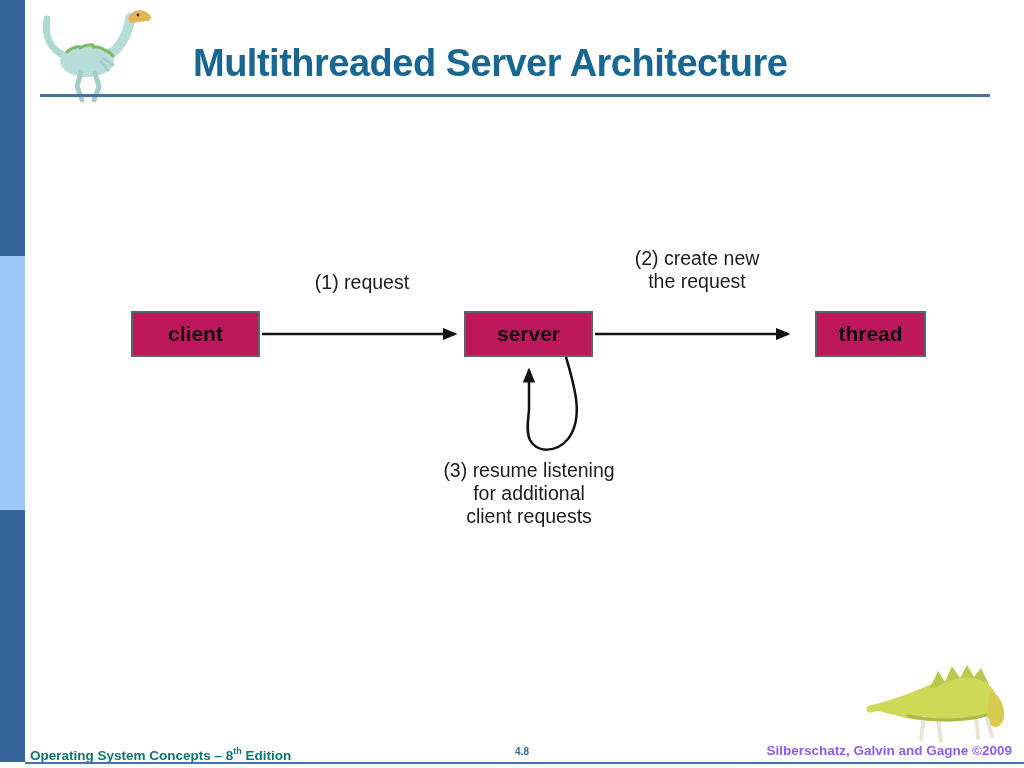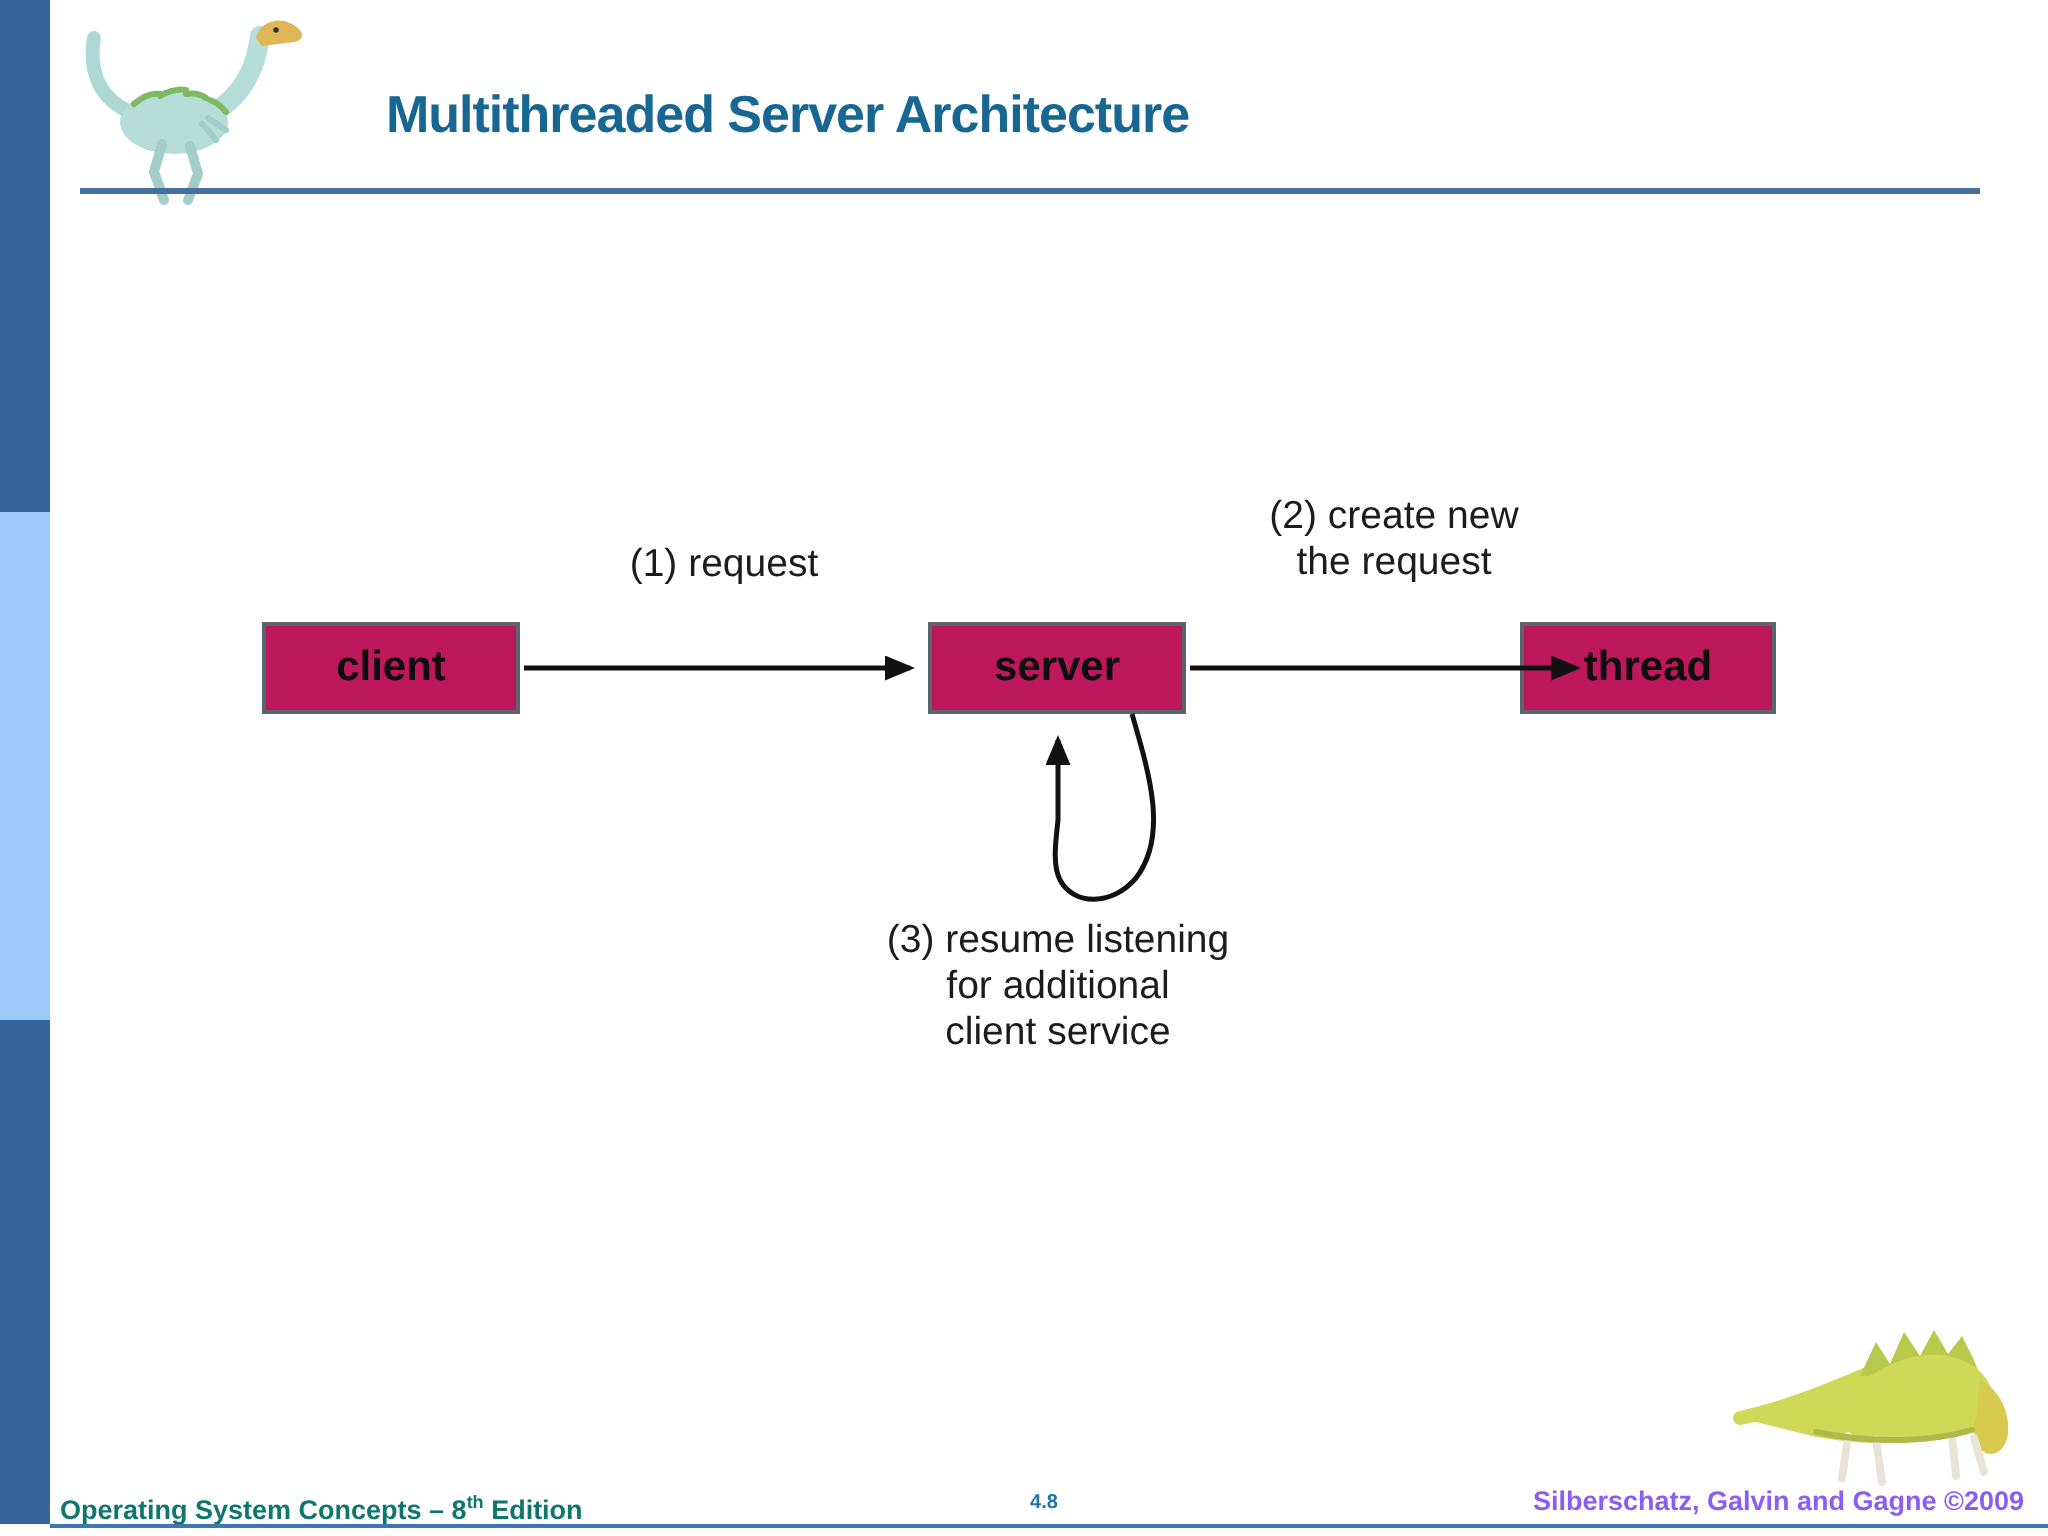--- a/index.html
+++ b/index.html
@@ -13,40 +13,40 @@
   
   .sb { position: absolute; left: 0; width: 25px; }
   .sb-top    { top: 0;   height: 256px; background: #36659B; }
   .sb-mid    { top: 256px; height: 254px; background: #9CC9F8; }
   .sb-bottom { top: 510px; height: 252px; background: #36659B; }
 
   
   .logo { position: absolute; left: 35px; top: 4px; width: 130px; height: 100px; }
   .title {
     position: absolute; left: 193px; top: 42px;
-    font-size: 26px; font-weight: bold; color: #176792;
+    font-size: 38px; font-weight: bold; color: #176792;
     letter-spacing: -0.5px; white-space: nowrap;
   }
   .header-rule {
     position: absolute; left: 40px; top: 94px;
     width: 950px; height: 3px; background: #44719E;
   }
 
   
   .diagram-svg { position: absolute; left: 0; top: 0; pointer-events: none; }
   .node {
     position: absolute; top: 311px; height: 46px; width: 129px;
     box-sizing: border-box;
     background: #be185d; border: 2px solid #5A646C;
     display: flex; align-items: center; justify-content: center;
     font-size: 21px; font-weight: bold; color: #0d0d0d;
   }
   .node-client { left: 131px; }
   .node-server { left: 464px; }
-  .node-thread { left: 760px; width: 128px; }
+  .node-thread { left: 815px; width: 111px; }
   .anno {
     position: absolute; text-align: center;
     font-size: 19.5px; line-height: 23px; color: #1c1c1c;
   }
   .anno-step1 { left: 262px; top: 271px; width: 200px; }
   .anno-step2 { left: 597px; top: 247px; width: 200px; }
   .anno-step3 { left: 409px; top: 459px; width: 240px; }
 
   
   .footer-left {
@@ -121,21 +121,21 @@
   <div class="anno anno-step1">
     <div>(1) request</div>
   </div>
   <div class="anno anno-step2">
     <div>(2) create new</div>
     <div>the request</div>
   </div>
   <div class="anno anno-step3">
     <div>(3) resume listening</div>
     <div>for additional</div>
-    <div>client service</div>
+    <div>client requests</div>
   </div>
 
   <svg class="mascot" viewBox="0 0 150 95">
 
     <path d="M4,57 C28,52 52,42 72,33" stroke="#cdd957" stroke-width="7" fill="none" stroke-linecap="round"></path>
 
     <path d="M64,36 L72,19 L79,30 L86,14 L94,26 L101,13 L108,25 L115,16 L121,28 L124,36 Z" fill="#b9c94b"></path>
 
     <path d="M8,58 C36,52 58,42 78,31 C96,22 116,24 126,36 C134,46 132,58 123,63 C106,70 70,72 40,66 Z" fill="#cdd957"></path>
 

